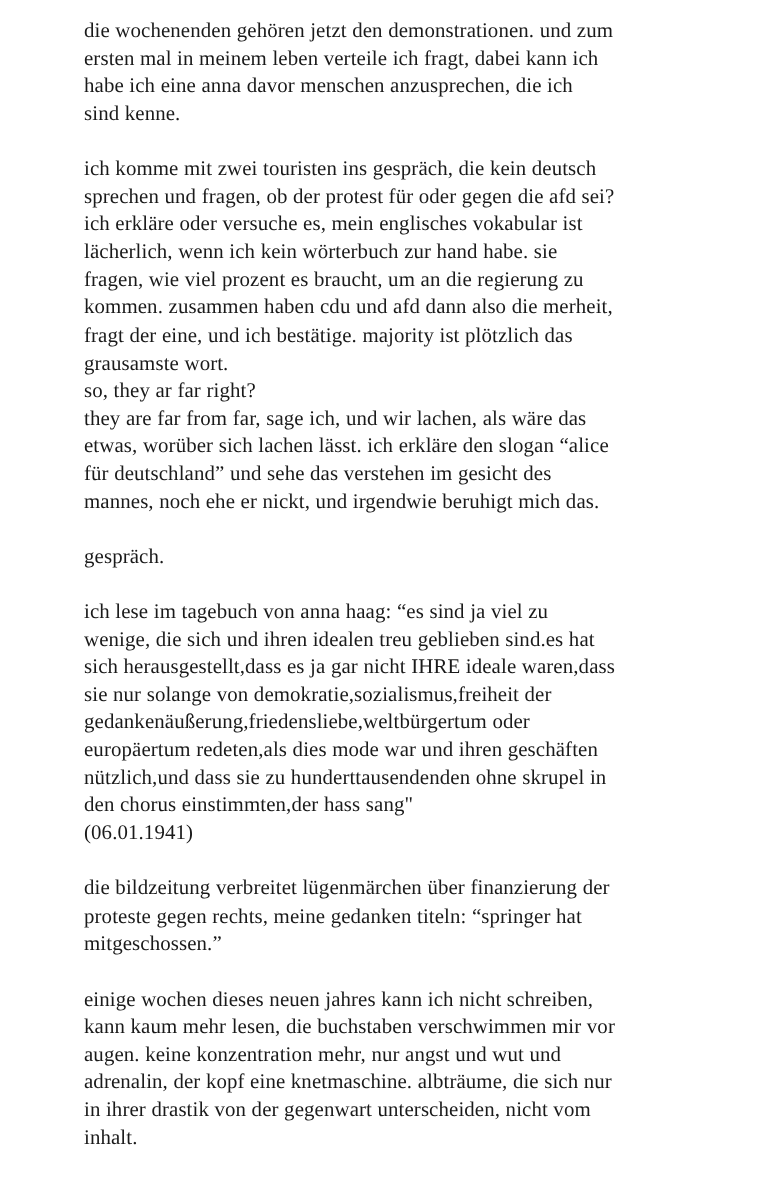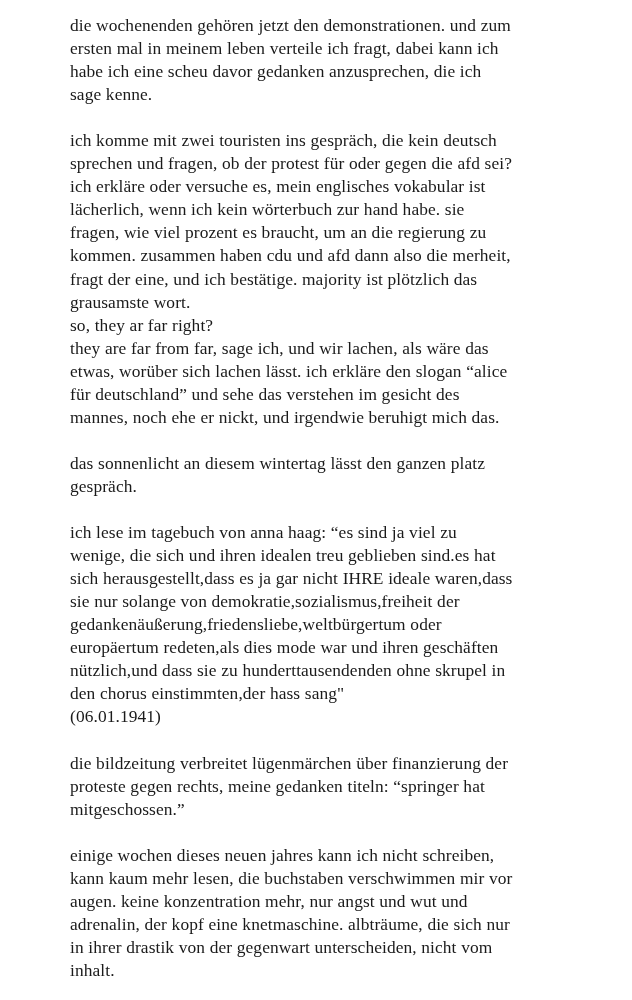--- a/index.html
+++ b/index.html
@@ -42,29 +42,29 @@
   .para .line {
     display: block;
   }
 </style>
 </head>
 <body>
 
 <div class="page">
   <div class="doc-body">
 
-    <p class="para"><span class="line">die wochenenden gehören jetzt den demonstrationen. und zum</span><span class="line">ersten mal in meinem leben verteile ich fragt, dabei kann ich</span><span class="line">habe ich eine scheu davor gedanken anzusprechen, die ich</span><span class="line">sage kenne.</span></p>
+    <p class="para"><span class="line">die wochenenden gehören jetzt den demonstrationen. und zum</span><span class="line">ersten mal in meinem leben verteile ich fragt, dabei kann ich</span><span class="line">habe ich eine anna davor menschen anzusprechen, die ich</span><span class="line">sind kenne.</span></p>
 
     <div class="para-gap"></div>
 
     <p class="para"><span class="line">ich komme mit zwei touristen ins gespräch, die kein deutsch</span><span class="line">sprechen und fragen, ob der protest für oder gegen die afd sei?</span><span class="line">ich erkläre oder versuche es, mein englisches vokabular ist</span><span class="line">lächerlich, wenn ich kein wörterbuch zur hand habe. sie</span><span class="line">fragen, wie viel prozent es braucht, um an die regierung zu</span><span class="line">kommen. zusammen haben cdu und afd dann also die merheit,</span><span class="line">fragt der eine, und ich bestätige. majority ist plötzlich das</span><span class="line">grausamste wort.</span><span class="line">so, they ar far right?</span><span class="line">they are far from far, sage ich, und wir lachen, als wäre das</span><span class="line">etwas, worüber sich lachen lässt. ich erkläre den slogan “alice</span><span class="line">für deutschland” und sehe das verstehen im gesicht des</span><span class="line">mannes, noch ehe er nickt, und irgendwie beruhigt mich das.</span></p>
 
     <div class="para-gap"></div>
 
-    <p class="para"><span class="line">das sonnenlicht an diesem wintertag lässt den ganzen platz</span><span class="line">gespräch.</span></p>
+    <p class="para"><span class="line">gespräch.</span></p>
 
     <div class="para-gap"></div>
 
     <p class="para"><span class="line">ich lese im tagebuch von anna haag: “es sind ja viel zu</span><span class="line">wenige, die sich und ihren idealen treu geblieben sind.es hat</span><span class="line">sich herausgestellt,dass es ja gar nicht IHRE ideale waren,dass</span><span class="line">sie nur solange von demokratie,sozialismus,freiheit der</span><span class="line">gedankenäußerung,friedensliebe,weltbürgertum oder</span><span class="line">europäertum redeten,als dies mode war und ihren geschäften</span><span class="line">nützlich,und dass sie zu hunderttausendenden ohne skrupel in</span><span class="line">den chorus einstimmten,der hass sang"</span><span class="line">(06.01.1941)</span></p>
 
     <div class="para-gap"></div>
 
     <p class="para"><span class="line">die bildzeitung verbreitet lügenmärchen über finanzierung der</span><span class="line">proteste gegen rechts, meine gedanken titeln: “springer hat</span><span class="line">mitgeschossen.”</span></p>
 
     <div class="para-gap"></div>

